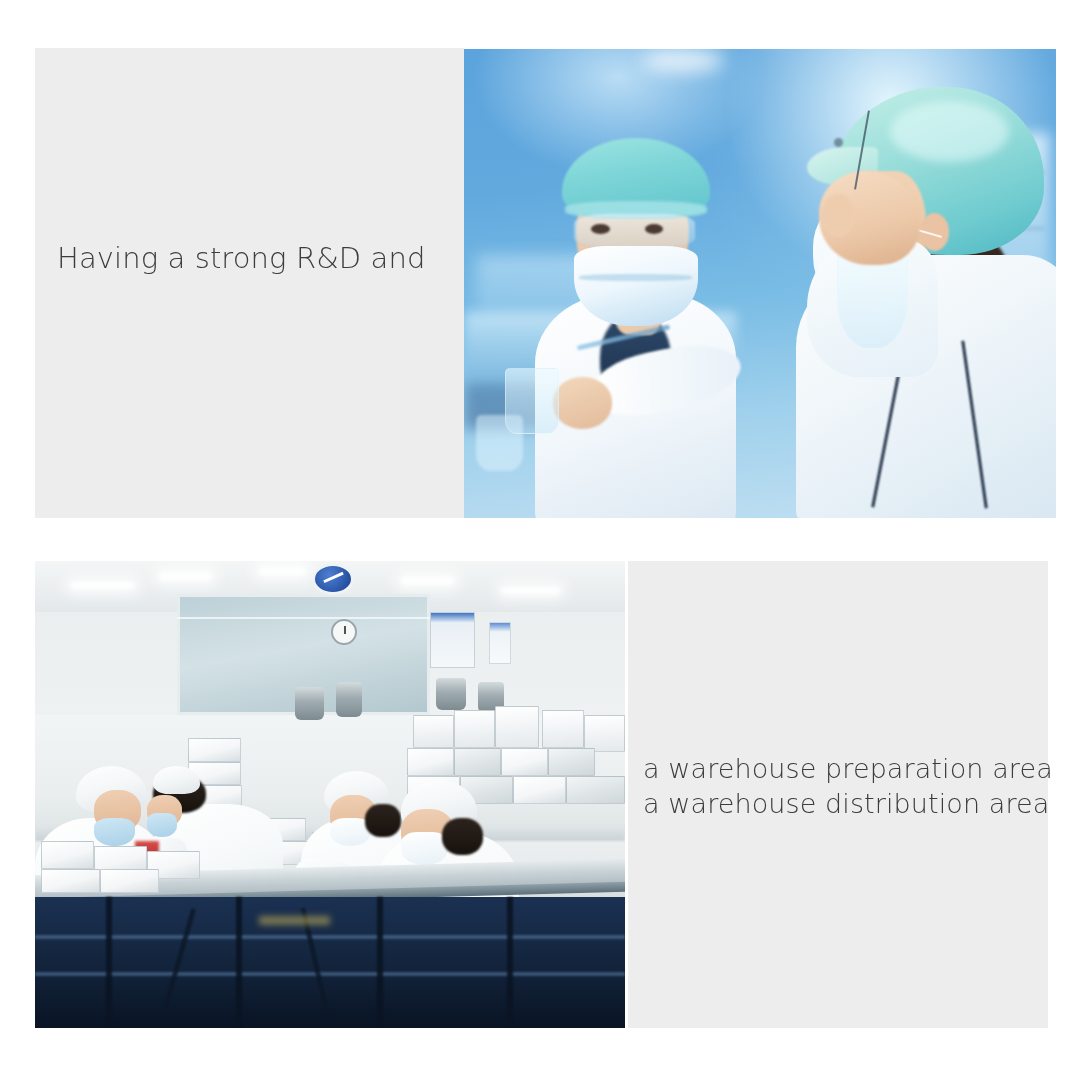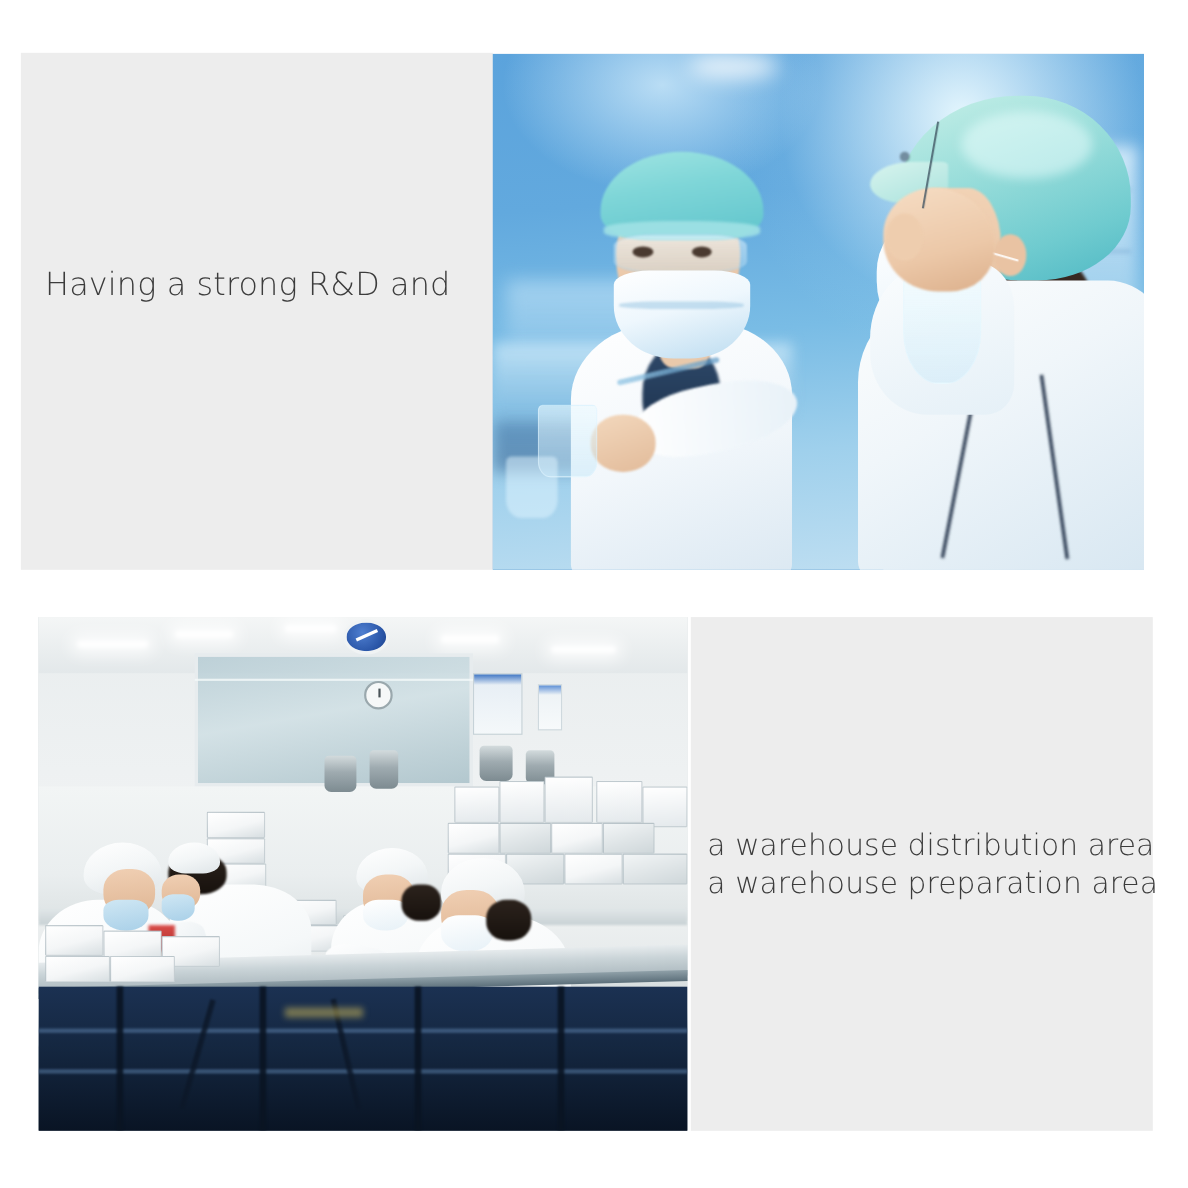--- a/index.html
+++ b/index.html
@@ -15,21 +15,21 @@
   .page {
     position: relative;
     width: 1080px;
     height: 1080px;
     background: #ffffff;
   }
 
   
   .section-top {
     position: absolute;
-    left: 19px;
+    left: 35px;
     top: 48px;
     width: 1021px;
     height: 470px;
   }
 
   .panel-text-left {
     position: absolute;
     left: 0;
     top: 0;
     width: 429px;
@@ -775,19 +775,19 @@
         <div class="bx" style="left:1%;  top:60%; width:9%;  height:6%;"></div>
         <div class="bx" style="left:10%; top:61%; width:9%;  height:6%;"></div>
         <div class="bx" style="left:19%; top:62%; width:9%;  height:6%;"></div>
         <div class="bx" style="left:1%;  top:66%; width:10%; height:5%;"></div>
         <div class="bx" style="left:11%; top:66%; width:10%; height:5%;"></div>
       </div>
     </div>
 
     <div class="panel-text-right">
       <div class="caption-bottom">
+        <span class="line">a warehouse preparation area</span>
         <span class="line">a warehouse distribution area</span>
-        <span class="line">a warehouse preparation area</span>
       </div>
     </div>
   </div>
 
 </div>
 
 </body></html>

